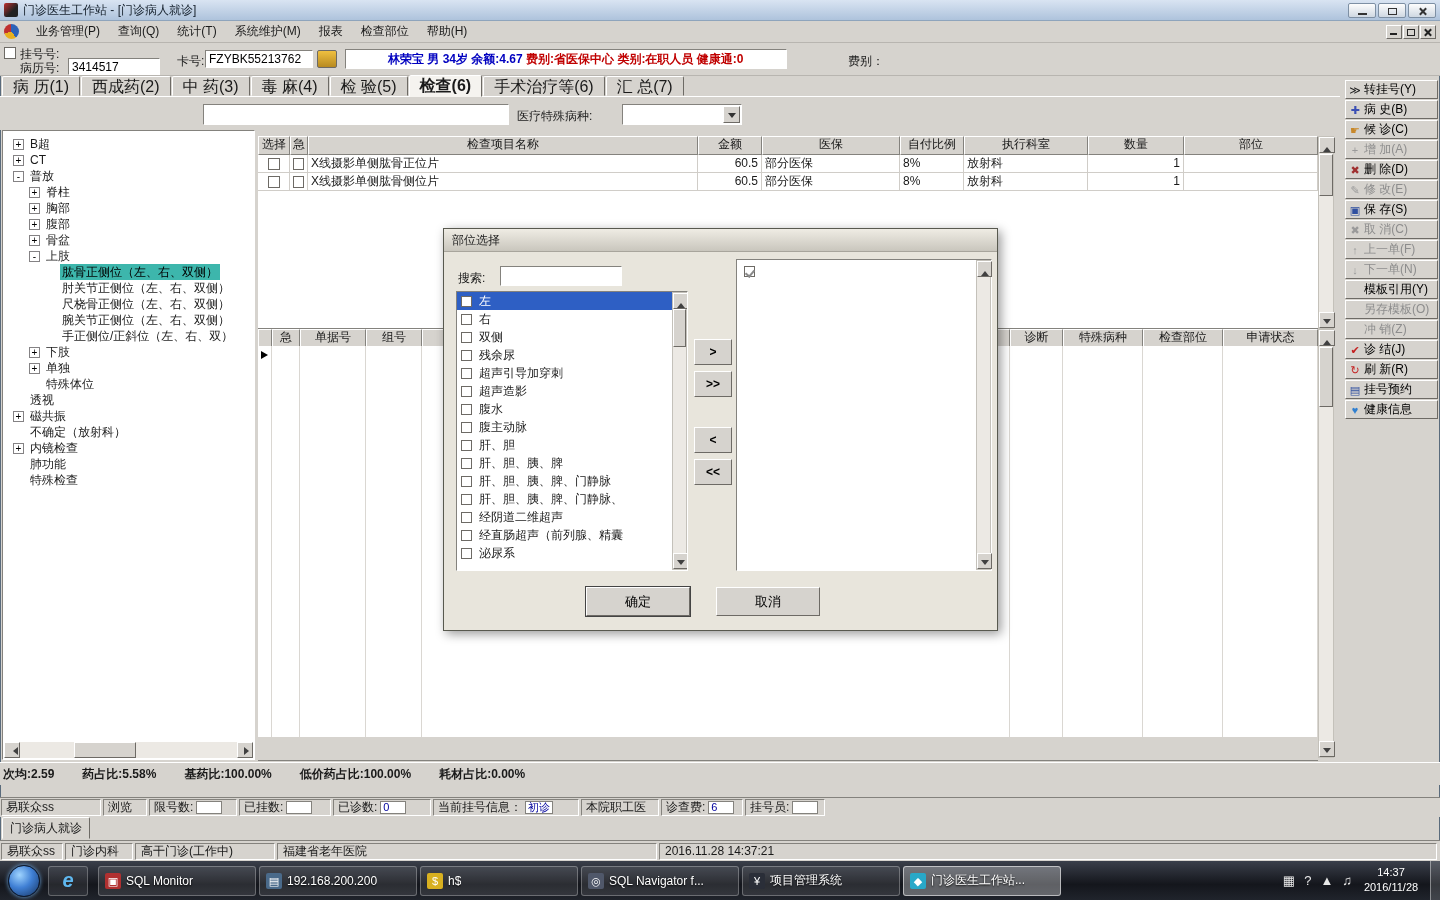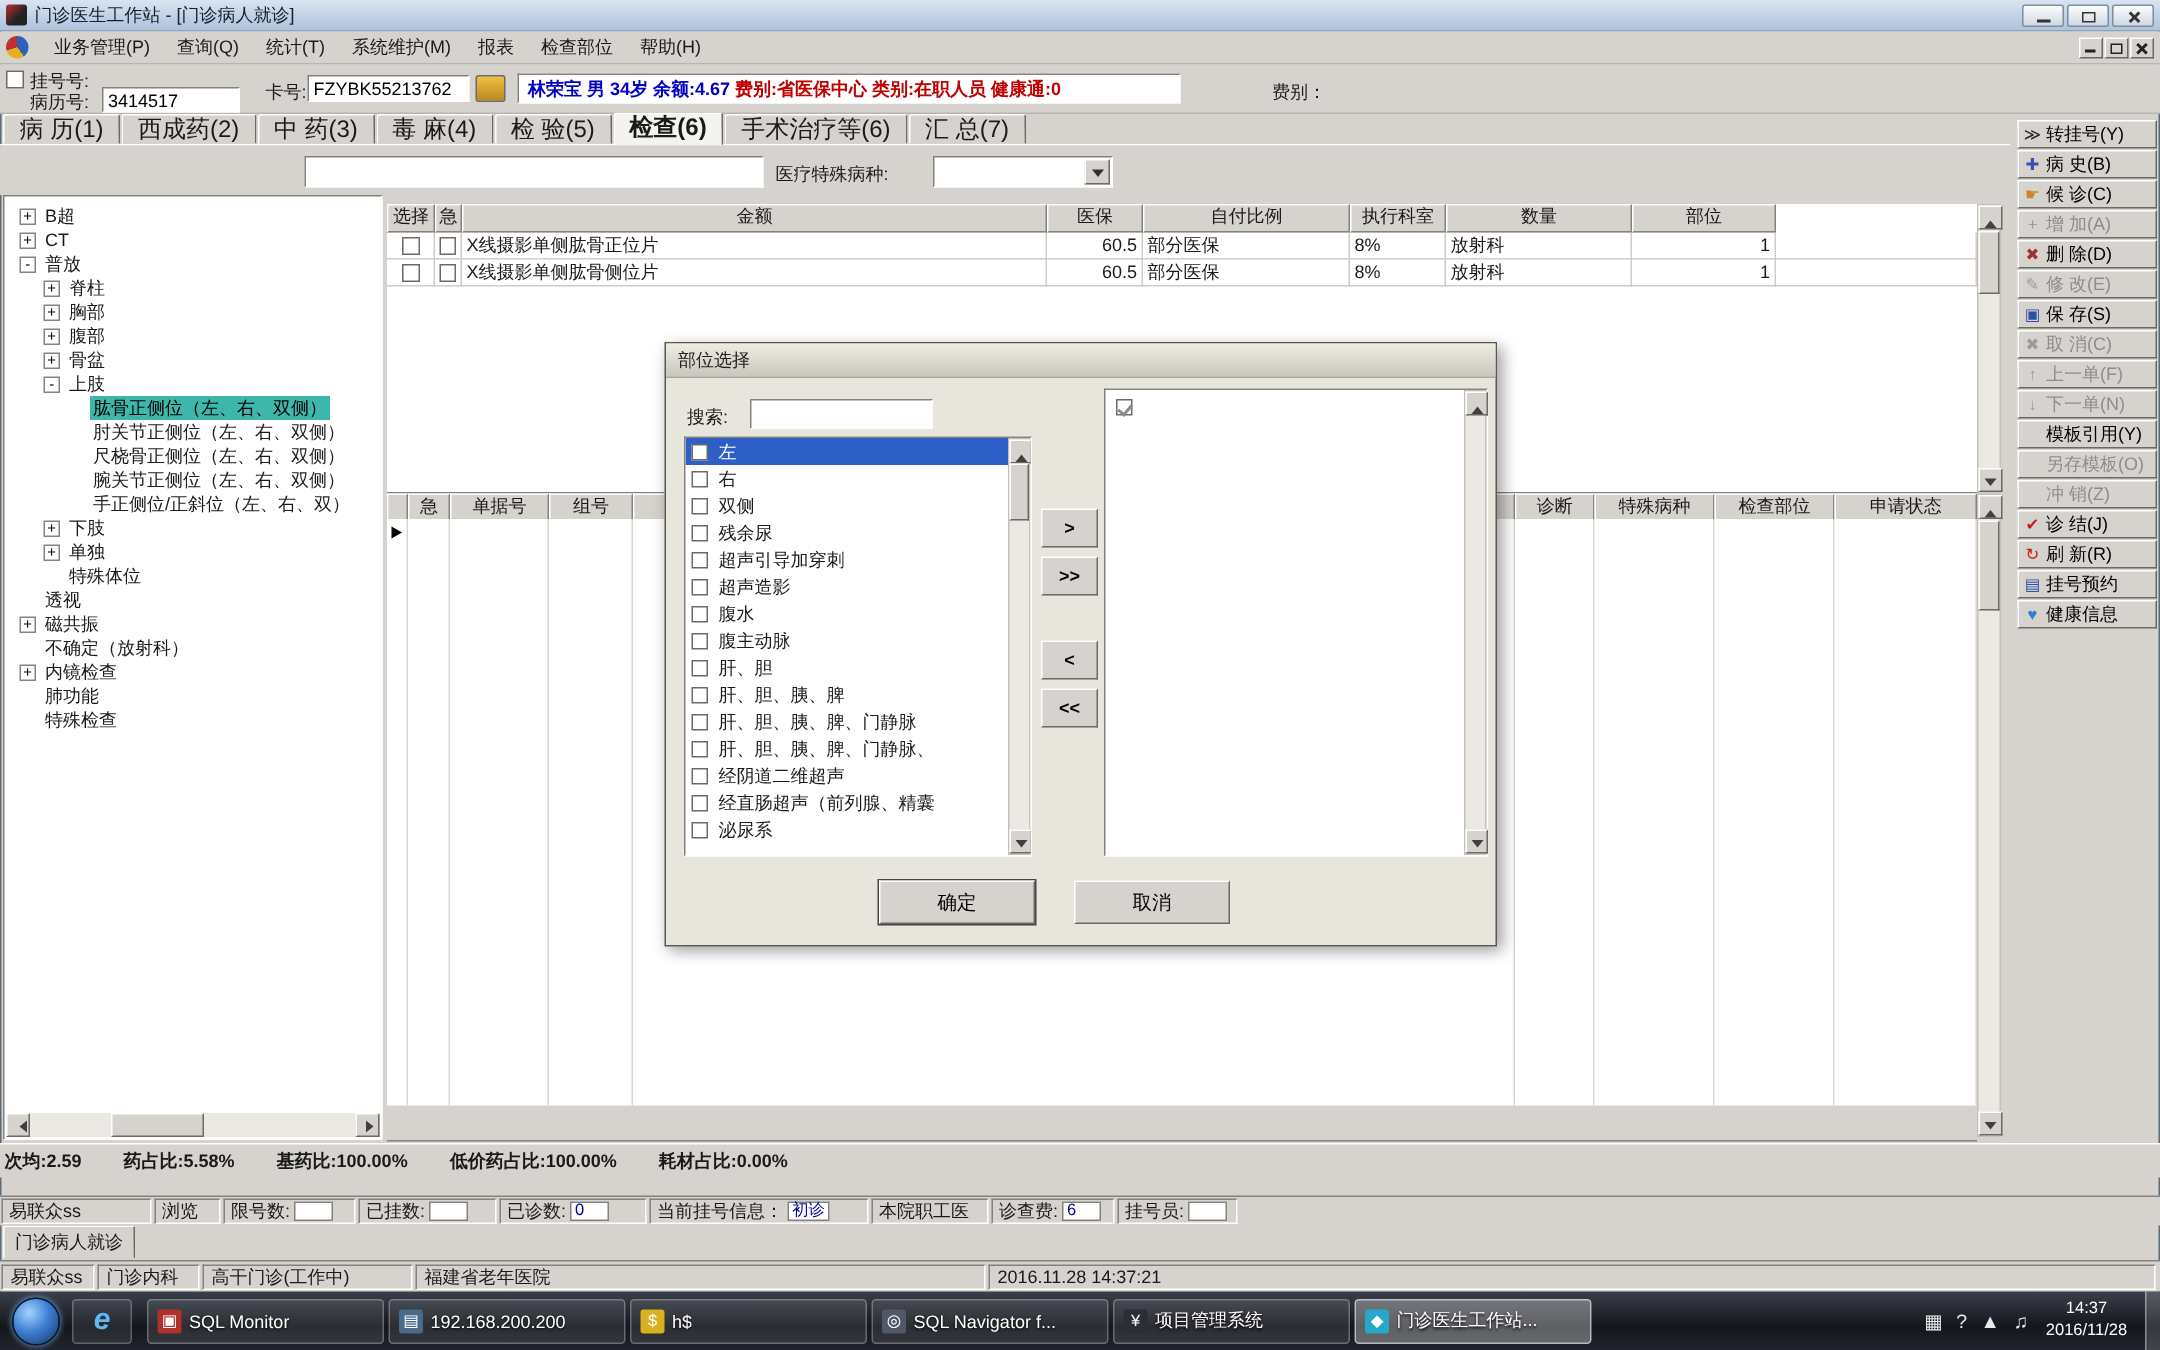--- a/index.html
+++ b/index.html
@@ -38,21 +38,21 @@
   .g-x::before,.g-x::after { content:""; position:absolute; left:6px; top:2px; width:2px; height:9px; background:#222; }
   .g-x::before { transform:rotate(45deg); } .g-x::after { transform:rotate(-45deg); }
 
   
   #patientbar { position:absolute; left:0; top:43px; width:1440px; height:33px; background:#d6d3ce; border-bottom:1px solid #b8b5b0; }
   .cb { display:inline-block; width:12px; height:12px; background:#fff; border:1px solid #6d6a65; position:relative; }
   .cb.checked-gray::after { content:""; position:absolute; left:2px; top:1px; width:4px; height:7px;
     border-right:2px solid #8a8a8a; border-bottom:2px solid #8a8a8a; transform:rotate(40deg); }
   .plabel { font-size:12px; }
   .summary-box { background:#fff; border:1px solid; border-color:#84827d #ffffff #ffffff #84827d; height:20px; line-height:18px; padding:0 6px; white-space:nowrap; overflow:hidden; }
-  .txt-blue { color:#0000c0; font-weight:bold; }
+  .txt-blue { color:#0000c0; font-weight:bold;margin-left:36px; }
   .txt-red  { color:#c00000; font-weight:bold; }
   .card-ico { width:20px; height:18px; background:linear-gradient(#f0c040,#b88a20); border:1px solid #6d6a65; border-radius:2px; }
 
   
   #tabbar { position:absolute; left:0; top:76px; width:1340px; height:21px; padding-left:2px; border-bottom:1px solid #fff; }
   .tab { display:inline-block; height:20px; line-height:19px; padding:0 10px; margin-right:1px; background:#d6d3ce;
     border:1px solid; border-color:#fff #6d6a65 transparent #fff; border-radius:2px 2px 0 0; font-size:16px; }
   .tab.active { background:#f5f3ef; font-weight:bold; position:relative; top:-1px; height:22px; }
 
   
@@ -346,20 +346,21 @@
     </div>
   </div>
 
   <div id="gridarea">
 
     <div id="t1">
       <div id="t1h">
 
       <span class="hc">选择</span>
           <span class="hc">急</span>
+          <span class="hc">检查项目名称</span>
           <span class="hc">金额</span>
           <span class="hc">医保</span>
           <span class="hc">自付比例</span>
           <span class="hc">执行科室</span>
           <span class="hc">数量</span>
           <span class="hc">部位</span>
         </div>
       <div>
 
       <div class="t1row">

